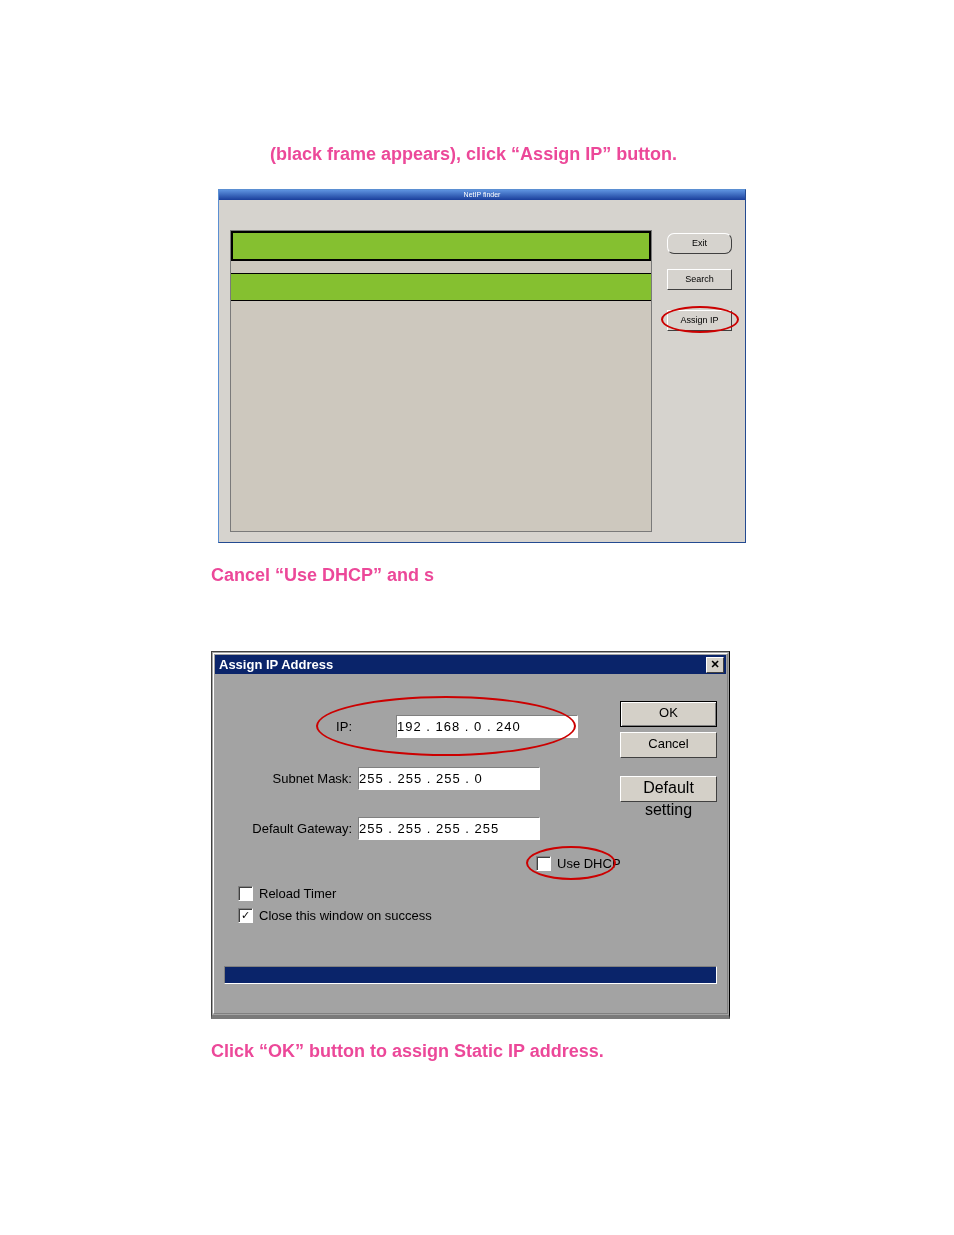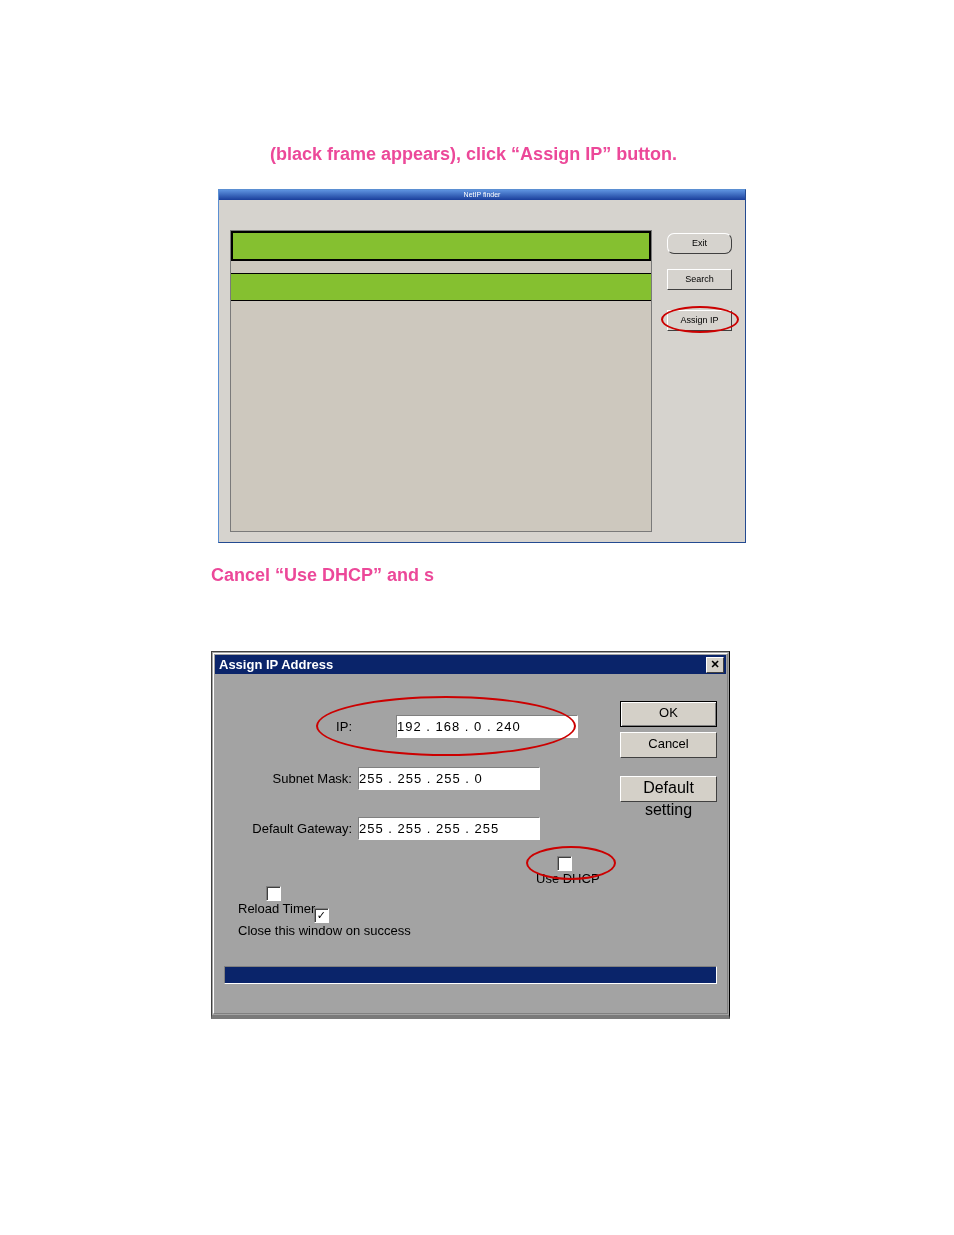--- a/index.html
+++ b/index.html
@@ -195,21 +195,20 @@
     border-left: 1px solid #000;
     border-right: 1px solid #000;
     border-bottom: 1px solid #000;
     box-shadow: inset 1px 1px 0 #fff, inset -1px -1px 0 #808080;
   }
   .chk-row {
     position: absolute;
     display: flex;
     align-items: center;
     font-size: 13px;
-    flex-direction: column;
   }
   .chk {
     width: 13px; height: 13px;
     background: #fff;
     border-top: 1px solid #808080;
     border-left: 1px solid #808080;
     border-right: 1px solid #fff;
     border-bottom: 1px solid #fff;
     box-shadow: inset 1px 1px 0 #404040;
     margin-right: 6px;
@@ -315,14 +314,15 @@
           <span>✓</span>
         </div>
         <span>Close this window on success</span>
       </div>
 
 
       <div class="statusbar" style="top:290px;"></div>
     </div>
   </div>
 
+  <div class="doc-text" style="left:211px; top:1041px;">Click “OK” button to assign Static IP address.</div>
 
 </div>
 
 </body></html>

